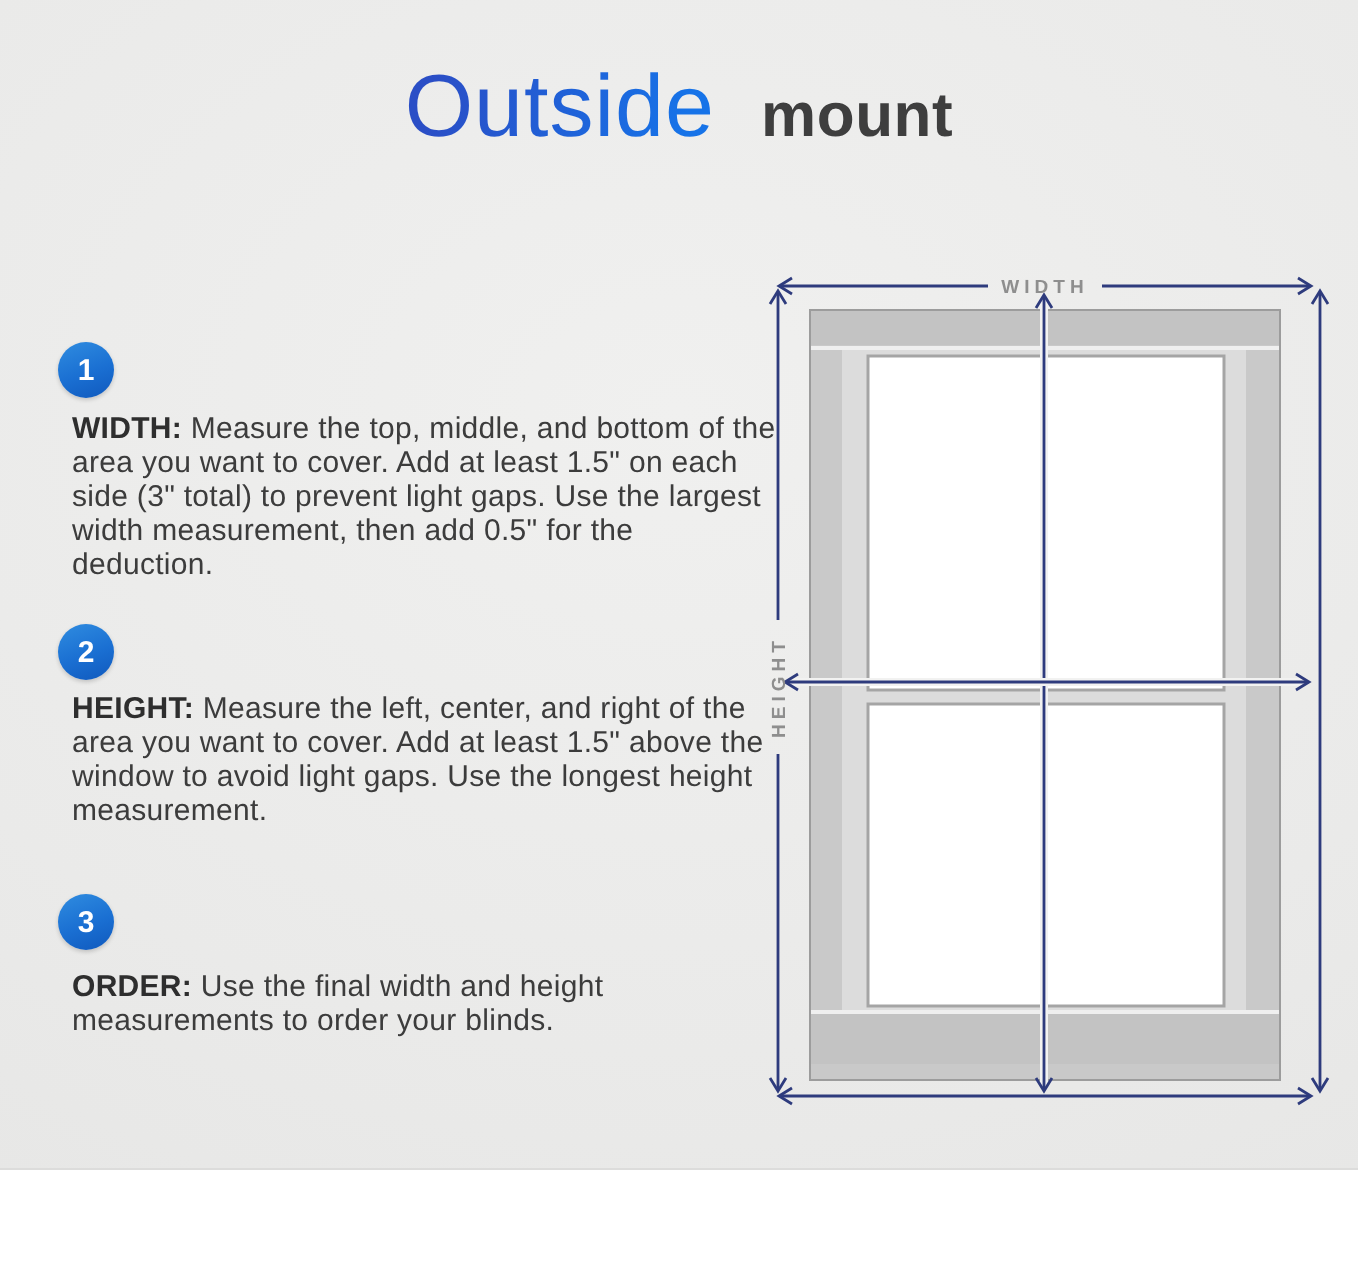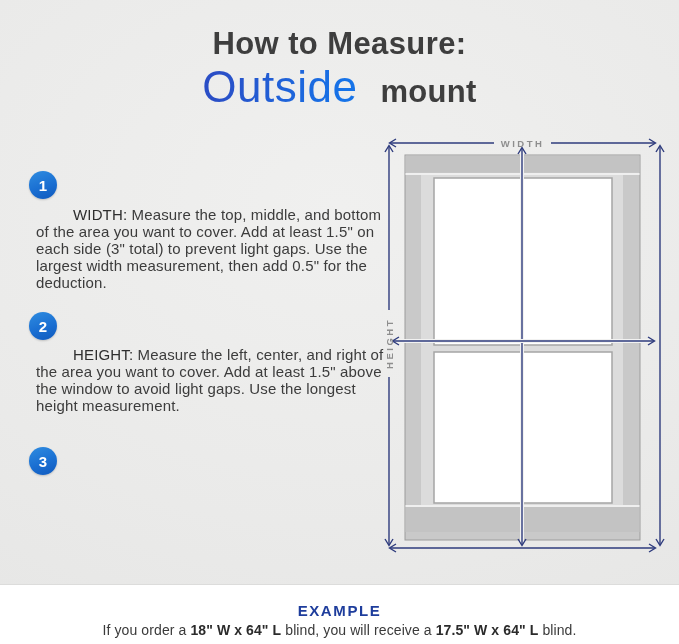--- a/index.html
+++ b/index.html
@@ -29,21 +29,21 @@
     position:absolute;left:29px;width:28px;height:28px;border-radius:50%;
     background:linear-gradient(160deg,#2f8ce0 0%,#1a6fd2 55%,#1059bd 100%);
     display:flex;align-items:center;justify-content:center;
     color:#ffffff;font-size:15px;font-weight:700;
     box-shadow:0 1px 2px rgba(0,0,0,.18);
   }
   .step-text{
     position:absolute;left:36px;width:354px;margin:0;
     font-size:15px;line-height:17px;letter-spacing:.15px;color:#3c3c3c;
   }
-  .step-text b{color:#2e2e2e;font-weight:400;margin-left:37px;}
+  .step-text b{color:#2e2e2e;font-weight:700;}
   #badge1{top:171px}#badge2{top:312px}#badge3{top:447px}
   #step1{top:206px}#step2{top:346px}#step3{top:485px}
   
   .figure{position:absolute;left:382px;top:128px;}
   .figure text{
     font-family:"Liberation Sans",sans-serif;font-size:9.5px;font-weight:700;
     fill:#8e8e8e;letter-spacing:2.5px;
   }
   
   .footer{position:absolute;left:0;top:585px;width:679px;height:59px;background:#ffffff;text-align:center;}
@@ -51,21 +51,20 @@
   .example-line{margin:3px 0 0 0;font-size:14px;color:#3a3a3a;letter-spacing:.1px;}
   .example-line b{color:#2b2b2b;font-weight:700;}
 </style>
 </head>
 <body>
 
 <div class="page">
   <div class="gray-bg"></div>
 
   <header class="title-wrap">
-    <div class="title-line1">How to Measure:</div>
     <div class="title-line2"><span class="title-highlight">Outside</span><span class="title-suffix">mount</span></div>
   </header>
 
   <div class="badge" id="badge1">
       <span>1</span>
     </div>
   <p class="step-text" id="step1">
     <b>WIDTH:</b>
     <span>Measure the top, middle, and bottom of the area you want to cover. Add at least 1.5" on each side (3" total) to prevent light gaps. Use the largest width measurement, then add 0.5" for the deduction.</span>
   </p>
@@ -74,20 +73,24 @@
       <span>2</span>
     </div>
   <p class="step-text" id="step2">
     <b>HEIGHT:</b>
     <span>Measure the left, center, and right of the area you want to cover. Add at least 1.5" above the window to avoid light gaps. Use the longest height measurement.</span>
   </p>
 
   <div class="badge" id="badge3">
       <span>3</span>
     </div>
+  <p class="step-text" id="step3">
+    <b>ORDER:</b>
+    <span>Use the final width and height measurements to order your blinds.</span>
+  </p>
 
   <svg class="figure" width="298" height="434" viewBox="0 0 298 434">
     <defs>
       <marker id="arrow" markerWidth="12" markerHeight="12" refX="7.5" refY="5" orient="auto-start-reverse" markerUnits="userSpaceOnUse">
         <path d="M1.5,1 L8,5 L1.5,9" fill="none" stroke="#2e3b7d" stroke-width="1.4"></path>
       </marker>
     </defs>
 
     <g>
       <rect x="23" y="27" width="235" height="385" fill="#c9c9c9" stroke="#9c9c9c" stroke-width="1"></rect>
@@ -120,17 +123,13 @@
       <line x1="140" y1="20" x2="140" y2="417" marker-start="url(#arrow)" marker-end="url(#arrow)"></line>
 
       <line x1="13" y1="213" x2="270" y2="213" stroke="#f2f2f1" stroke-width="4"></line>
       <line x1="11" y1="213" x2="272" y2="213" marker-start="url(#arrow)" marker-end="url(#arrow)"></line>
     </g>
 
     <text x="140.5" y="18.5" text-anchor="middle">WIDTH</text>
     <text transform="translate(10.5,215.5) rotate(-90)" text-anchor="middle">HEIGHT</text>
   </svg>
 
-  <div class="footer">
-    <div class="example-heading">EXAMPLE</div>
-    <p class="example-line"><span>If you order a </span><b>18" W x 64" L</b><span> blind, you will receive a </span><b>17.5" W x 64" L</b><span> blind.</span></p>
-  </div>
 </div>
 
 </body></html>

